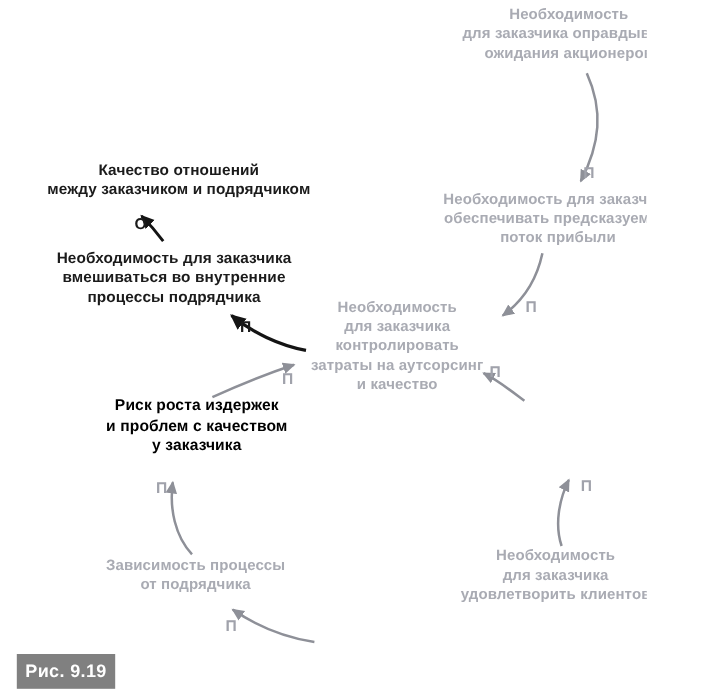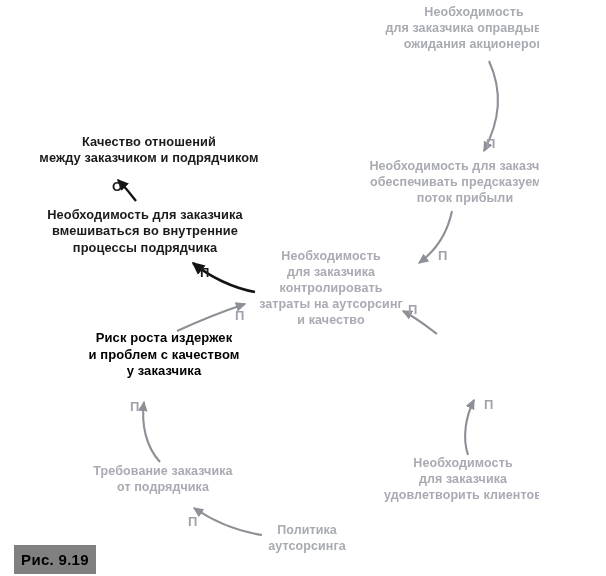--- a/index.html
+++ b/index.html
@@ -53,21 +53,21 @@
   .polarity.dark {
     color: #1b1b1b;
   }
   #fig-label {
     position: absolute;
     left: 14px;
     top: 545px;
     width: 82px;
     height: 29px;
     background: #808080;
-    color: #000000;
+    color: #ffffff;
     font-size: 15px;
     font-weight: bold;
     display: flex;
     align-items: center;
     justify-content: center;
     letter-spacing: 0.3px;
   }
 </style>
 </head>
 <body>
@@ -115,24 +115,22 @@
 для заказчика
 контролировать
 затраты на аутсорсинг
 и качество</div>
 
 
   <div class="node grey" style="left:383px; top:455px; width:160px;">Необходимость
 для заказчика
 удовлетворить клиентов</div>
 
-  <div class="node grey" style="left:257px; top:522px; width:100px;">Политика
-аутсорсинга</div>
 
-  <div class="node grey" style="left:78px; top:463px; width:170px;">Требование заказчика
+  <div class="node grey" style="left:78px; top:463px; width:170px;">Зависимость процессы
 от подрядчика</div>
 
   <div class="node grey-dark" style="left:84px; top:330px; width:160px;">Риск роста издержек
 и проблем с качеством
 у заказчика</div>
 
   <div class="node dark" style="left:35px; top:207px; width:220px;">Необходимость для заказчика
 вмешиваться во внутренние
 процессы подрядчика</div>
 

